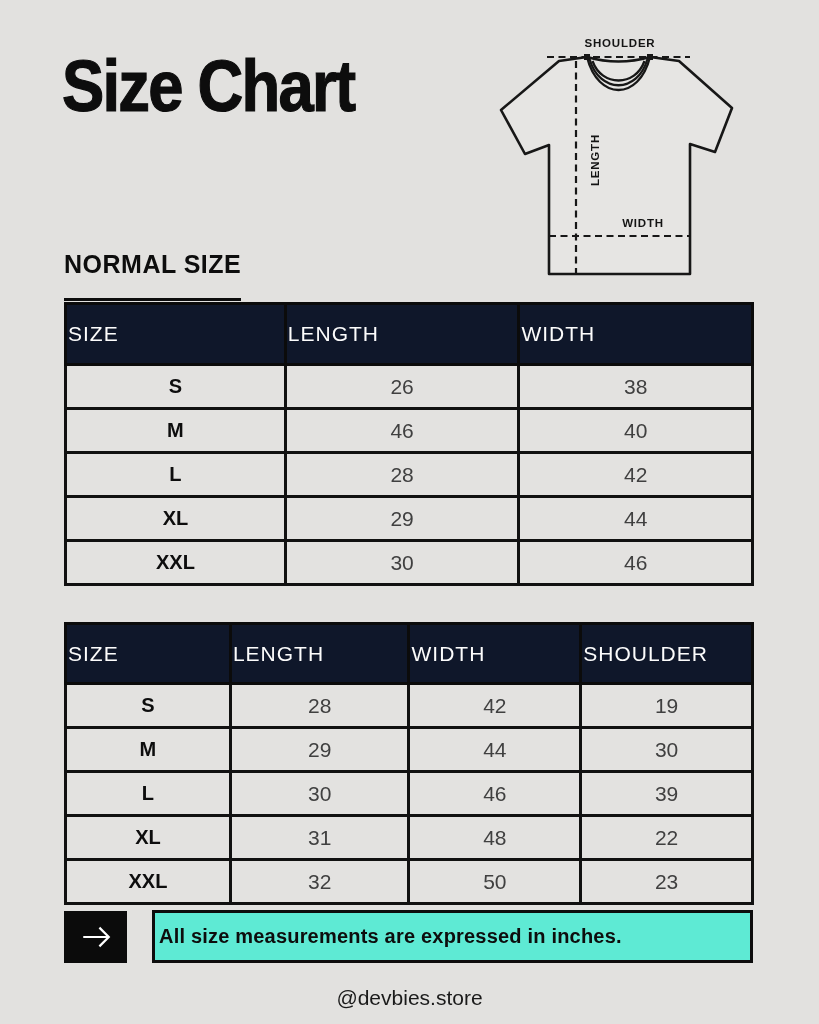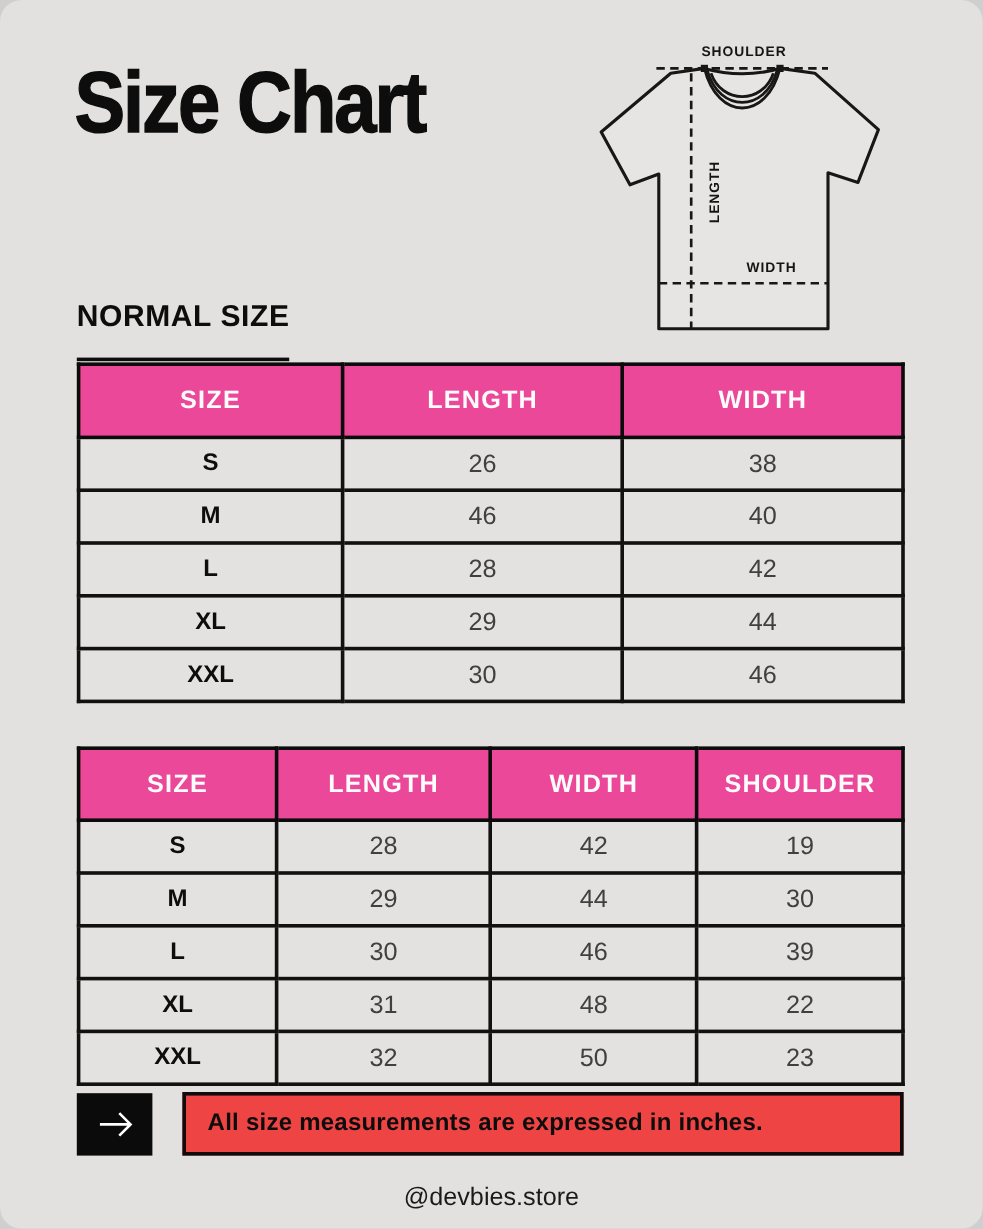--- a/index.html
+++ b/index.html
@@ -1,20 +1,19 @@
 <!DOCTYPE html>
 <html><head>
 <meta charset="utf-8">
 <style>
   html,body{margin:0;padding:0;background:#cfcfcf;}
   .page{
     position:relative;width:819px;height:1024px;overflow:hidden;
     background:#e2e1df;color:#0d0d0d;
     font-family:"Liberation Sans",sans-serif;
-    border-radius:18px;
   }
   
   .title{
     position:absolute;left:62px;top:50px;margin:0;
     font-size:72px;font-weight:bold;letter-spacing:-2px;line-height:1;
     transform:scaleX(.88);transform-origin:left top;
     -webkit-text-stroke:1.2px #0d0d0d;color:#0d0d0d;white-space:nowrap;
   }
   
   .section-heading{
@@ -33,38 +32,38 @@
   .dlabel{font-family:"Liberation Sans",sans-serif;font-size:11.5px;font-weight:bold;
     fill:#141414;letter-spacing:.8px;}
   
   table.sizes{
     position:absolute;left:64px;width:690px;border-collapse:collapse;table-layout:fixed;
     border:3px solid #0d0d0d;
   }
   table.t1{top:302px;}
   table.t2{top:622px;}
   table.sizes th{
-    background:#ec4899;color:#fcfcfc;font-size:21px;font-weight:bold;
-    letter-spacing:1px;height:56px;border:3px solid #0b0b0b;text-align:center;
+    background:#0f172a;color:#fcfcfc;font-size:21px;font-weight:normal;
+    letter-spacing:1px;height:56px;border:3px solid #0b0b0b;text-align:left;
   }
   table.t2 th{height:55px;}
   table.sizes td{
     background:#e3e2e0;border:3px solid #111;text-align:center;
     height:41px;font-size:21px;font-weight:normal;color:#404040;padding:0;
   }
   table.sizes td.sz{font-weight:bold;font-size:20px;color:#0d0d0d;}
   
   .arrow-box{
     position:absolute;left:64px;top:911px;width:63px;height:52px;background:#0b0b0b;
     display:flex;align-items:center;justify-content:center;
   }
   .note-box{
     position:absolute;left:152px;top:910px;width:601px;height:53px;
-    border:3px solid #0d0d0d;box-sizing:border-box;background:#ef4444;
-    display:flex;align-items:center;padding-left:18px;
+    border:3px solid #0d0d0d;box-sizing:border-box;background:#5eead4;
+    display:flex;align-items:center;padding-left:4px;
   }
   .note-text{font-size:20px;font-weight:bold;color:#0d0d0d;letter-spacing:.2px;}
   .footer{
     position:absolute;left:0;top:986px;width:100%;text-align:center;
     font-size:21px;color:#1a1a1a;
   }
 </style>
 </head>
 <body>
 

